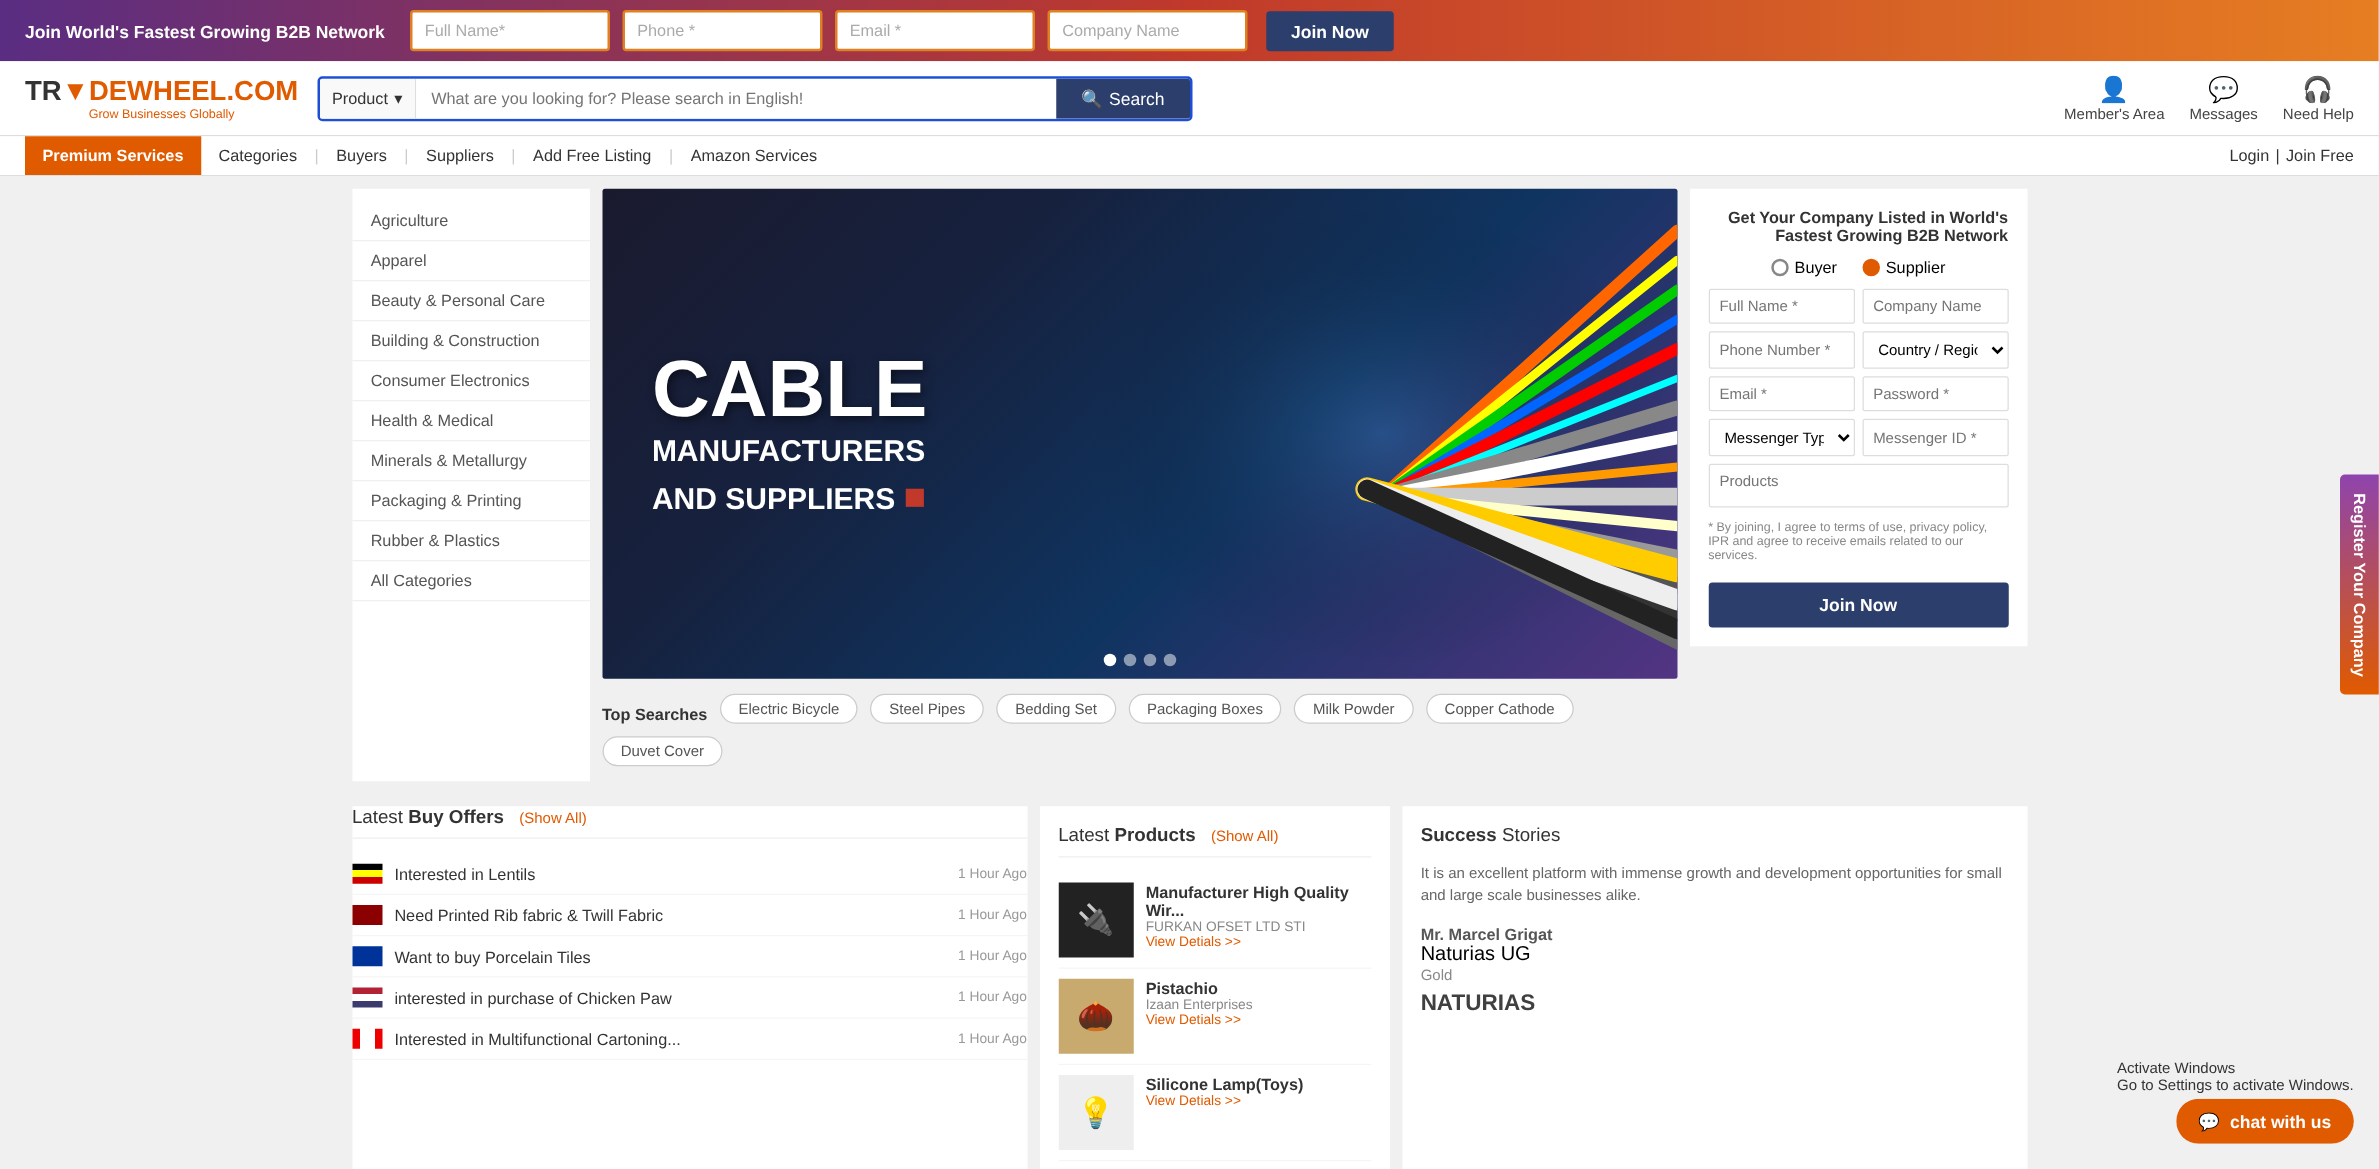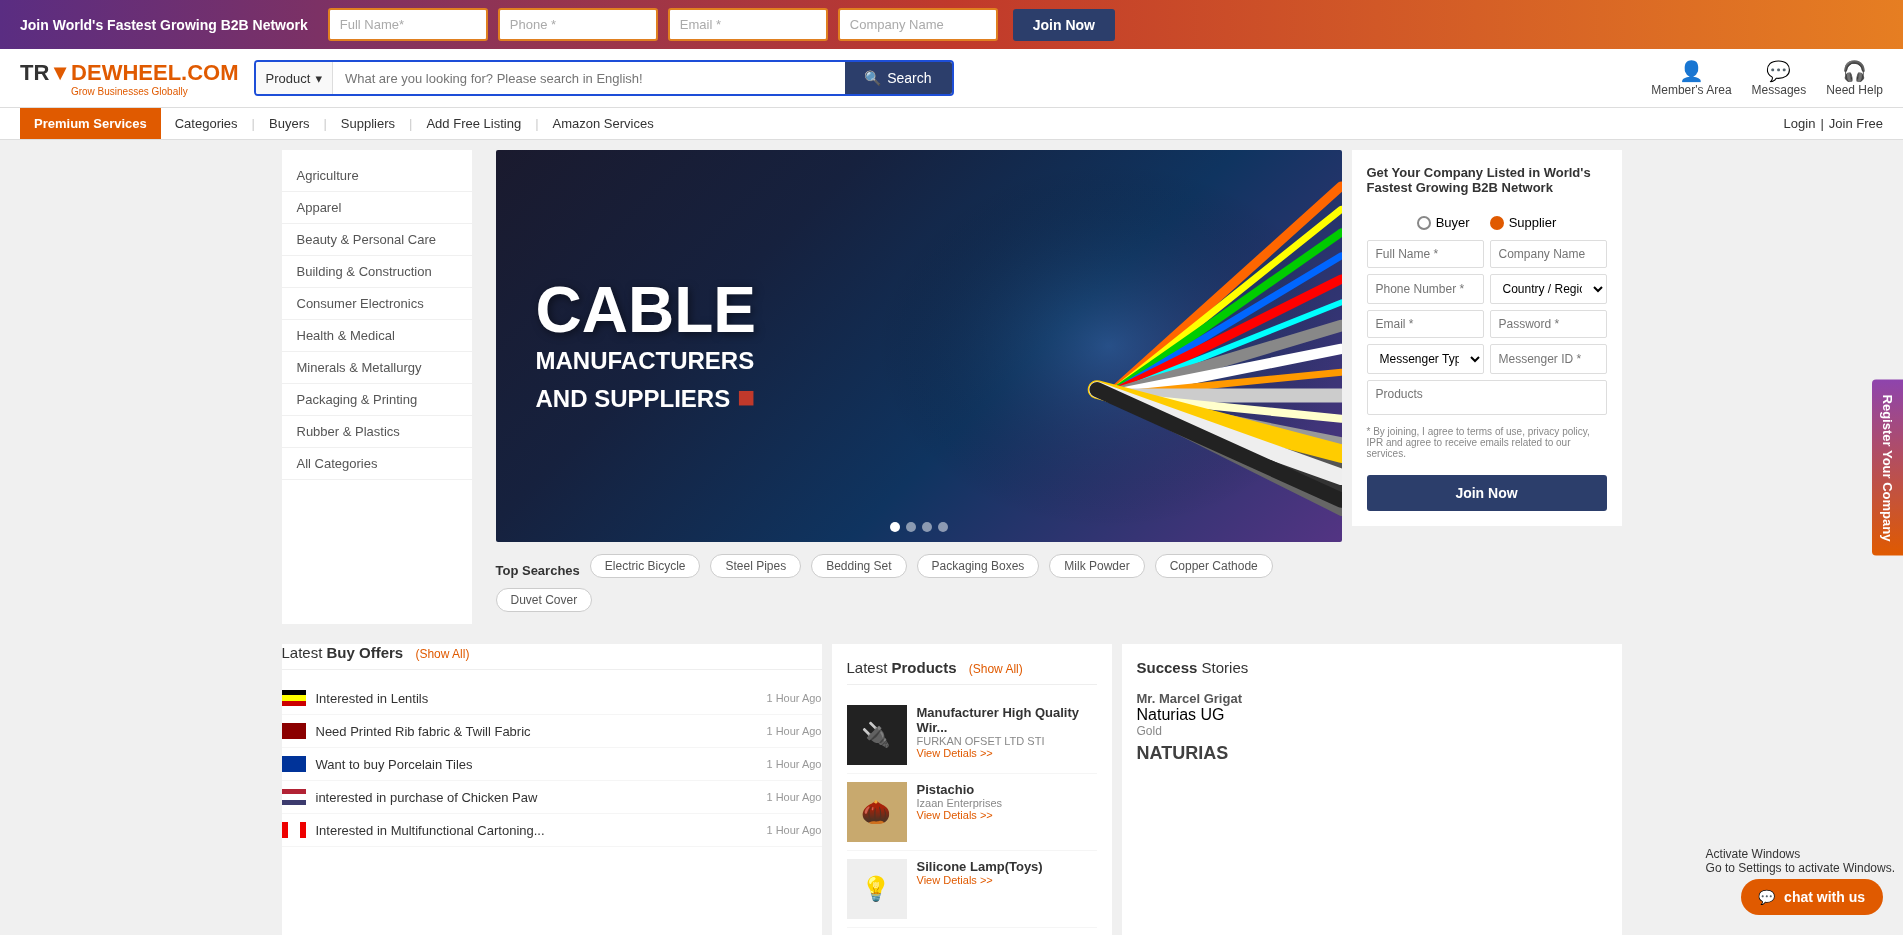--- a/index.html
+++ b/index.html
@@ -147,21 +147,21 @@
       padding: 10px 20px;
       max-width: 1380px;
       margin: 0 auto;
     }
 
     
     .sidebar {
       flex: 0 0 190px;
       background: white;
       padding: 10px 0;
-      margin-right: 24px;
+      margin-right: 10px;
     }
     .sidebar-item {
       padding: 8px 15px;
       font-size: 13px;
       color: #555;
       cursor: pointer;
       border-bottom: 1px solid #f0f0f0;
     }
 
     
@@ -245,22 +245,22 @@
       flex: 0 0 270px;
       background: white;
       padding: 15px;
       margin-left: 10px;
       height: fit-content;
     }
     .reg-title {
       font-size: 13px;
       font-weight: bold;
       color: #333;
-      text-align: left;
-      margin-bottom: 20px;
+      text-align: right;
+      margin-bottom: 10px;
     }
     .reg-radio-row {
       display: flex;
       justify-content: center;
       gap: 20px;
       margin-bottom: 10px;
     }
     .reg-radio-item {
       display: flex;
       align-items: center;
@@ -429,21 +429,21 @@
       display: flex;
       align-items: center;
       gap: 8px;
       z-index: 100;
     }
 
     
     .windows-watermark {
       position: fixed;
       bottom: 60px;
-      right: 8px;
+      right: 20px;
       font-size: 12px;
       color: #333;
       z-index: 99;
     }
 
     
     .flag-ug { background: linear-gradient(#000 33%, #ff0 33%, #ff0 66%, #c00 66%); }
     .flag-lk { background: #8B0000; }
     .flag-au { background: #003399; }
     .flag-us { background: linear-gradient(#B22234 33%, #fff 33%, #fff 66%, #3C3B6E 66%); }
@@ -695,20 +695,21 @@
         <div class="product-link">View Detials &gt;&gt;</div>
       </div>
     </div>
   </div>
 
   <div class="success-section">
     <div class="success-title">
       <strong>Success</strong>
       <span> Stories</span>
     </div>
+    <div class="success-text">It is an excellent platform with immense growth and development opportunities for small and large scale businesses alike.</div>
     <div class="success-person">
       <div class="success-person-name">Mr. Marcel Grigat</div>
       <div class="success-person-company">Naturias UG</div>
       <div class="success-person-role">Gold</div>
       <div class="success-company-logo">NATURIAS</div>
     </div>
   </div>
 
 </div>
 

